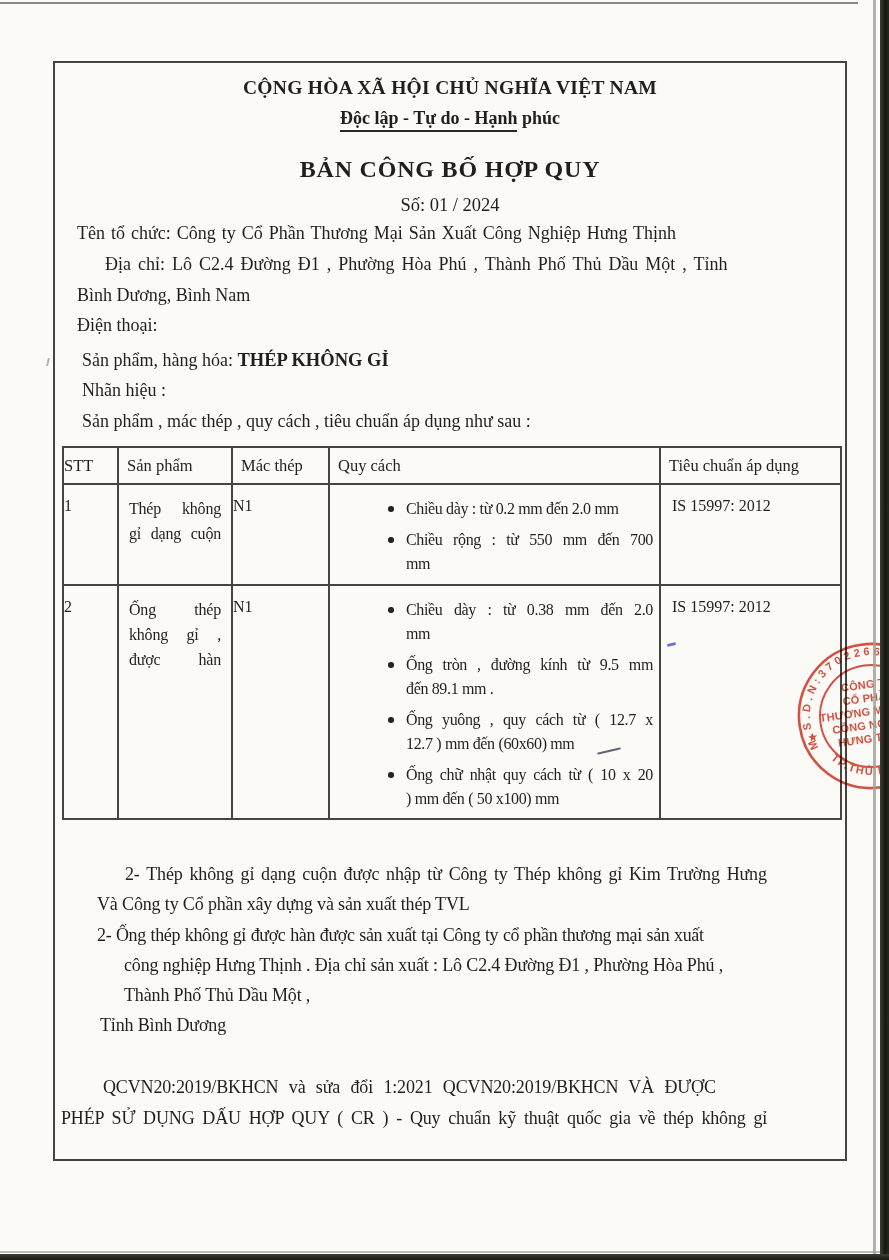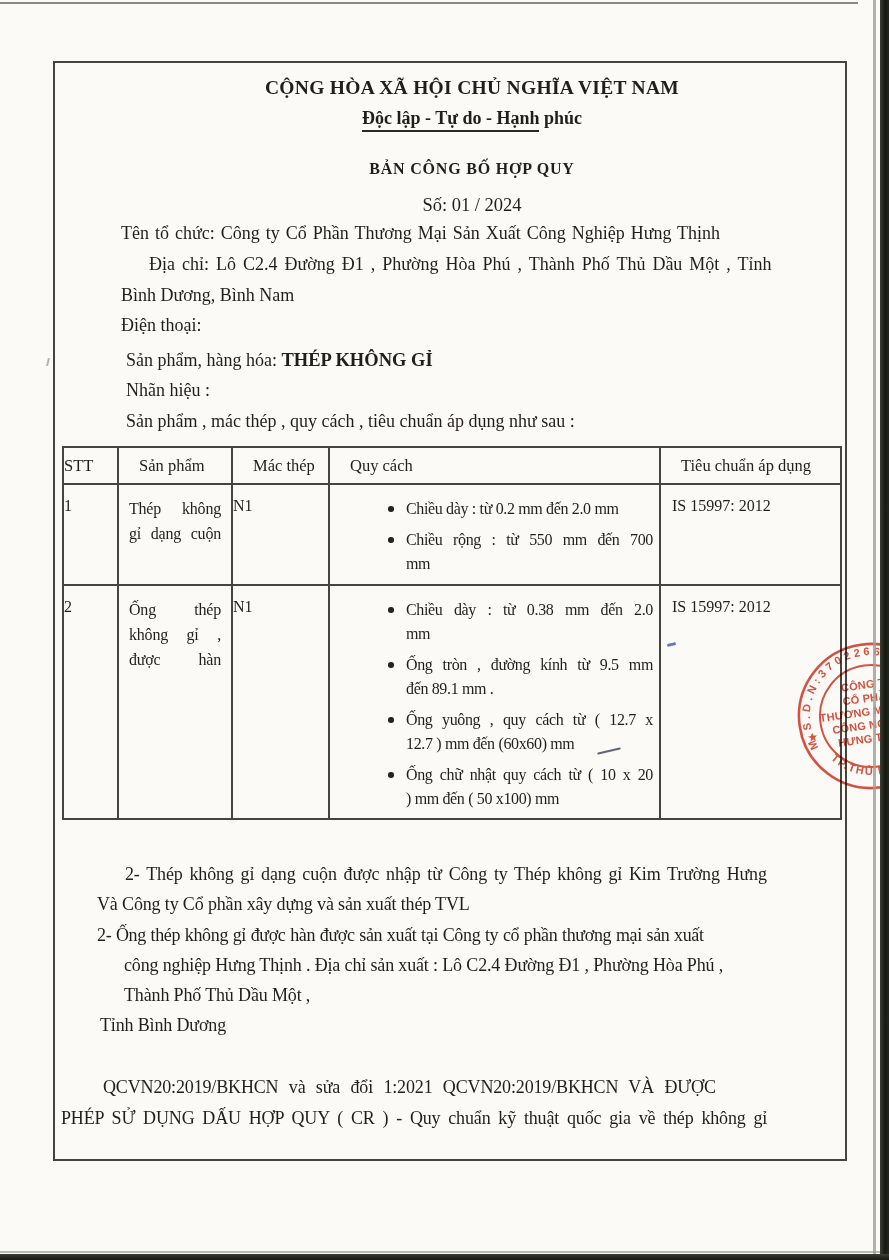--- a/index.html
+++ b/index.html
@@ -16,36 +16,36 @@
                     background:linear-gradient(#3a3e36,#181b12);z-index:7;}
   .speck-blue{position:absolute;left:667px;top:643px;width:9px;height:3px;background:#3548b8;border-radius:2px;
               transform:rotate(-12deg);opacity:.75;z-index:3;}
   .speck-slash{position:absolute;left:597px;top:750px;width:24px;height:2px;background:#3a3f55;
                transform:rotate(-13deg);opacity:.8;border-radius:1px;z-index:3;}
   .speck-tick{position:absolute;left:47px;top:358px;width:2px;height:8px;background:#6a6a66;
               transform:rotate(14deg);opacity:.5;z-index:3;}
   
   .page{position:absolute;left:53px;top:61px;width:794px;height:1100px;box-sizing:border-box;
         border:2px solid #45453f;z-index:1;}
-  .line{position:absolute;white-space:nowrap;font-size:18px;line-height:24px;padding-left:44px;}
+  .line{position:absolute;white-space:nowrap;font-size:18px;line-height:24px;}
   .center{left:0;right:0;text-align:center;}
   .nation{font-weight:bold;font-size:19.5px;letter-spacing:.3px;}
   .motto{font-weight:bold;font-size:18px;}
   .motto-u{border-bottom:2.5px solid #2a2925;padding-bottom:2px;}
-  .doc-title{font-weight:bold;font-size:16px;letter-spacing:.8px;}
+  .doc-title{font-weight:bold;font-size:24px;letter-spacing:.8px;}
   .doc-number{font-size:18.5px;}
   .ws25{word-spacing:2.5px;margin-left:28px;} .ws15{word-spacing:1.5px;} .ws05{word-spacing:.5px;}
   .ws35{word-spacing:3.5px;} .ws6{word-spacing:6px;}
   .b{font-weight:bold;}
   
   .spec-table{position:absolute;left:7px;top:383px;border-collapse:collapse;table-layout:fixed;
               width:778px;font-size:16px;z-index:2;}
   .spec-table td,.spec-table th{border:2px solid #45453f;vertical-align:top;padding:0;
                                 font-weight:normal;text-align:left;overflow:hidden;}
-  .spec-table th{vertical-align:middle;padding-left:20px;font-size:16.5px;}
+  .spec-table th{vertical-align:middle;padding-left:8px;font-size:16.5px;}
   .th-stt{text-align:center;padding-left:0 !important;}
   .cell-stt{text-align:center;padding-top:12px !important;}
   .cell-product{padding:11px 10px 0 10px !important;white-space:pre-line;
                 text-align:justify;text-align-last:justify;line-height:25px;letter-spacing:-.2px;}
   .cell-grade{text-align:center;padding-top:12px !important;}
   .cell-standard{padding:12px 6px 0 11px !important;white-space:nowrap;}
   .cell-specs{padding-top:12px !important;}
   .spec-item{position:relative;margin:0 6px 7px 0;padding-left:76px;}
   .bullet-dot{position:absolute;left:58px;top:9px;width:5.5px;height:5.5px;border-radius:50%;background:#26241f;}
   .spec-line{line-height:24px;letter-spacing:-.35px;}

